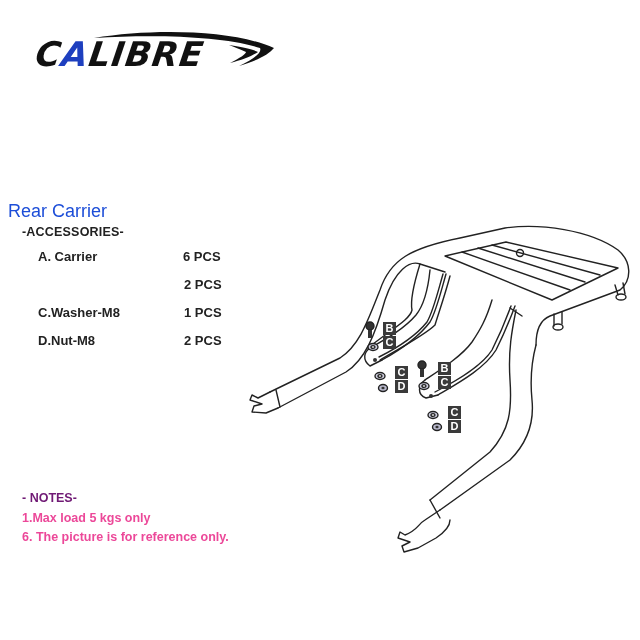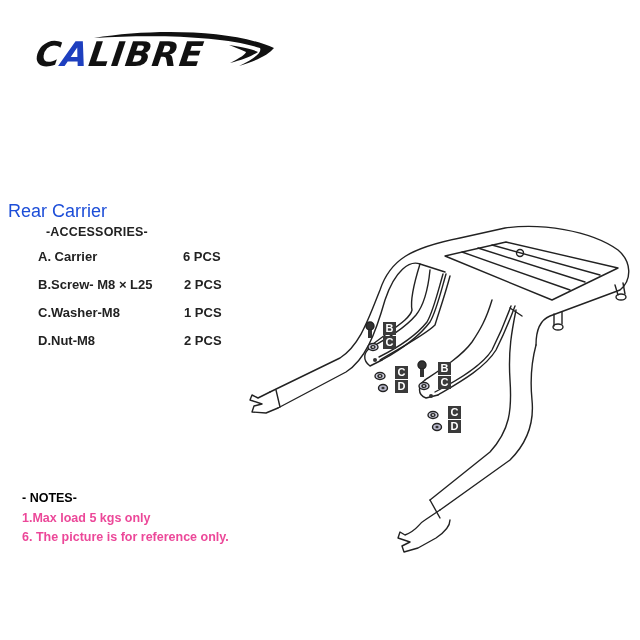--- a/index.html
+++ b/index.html
@@ -8,26 +8,26 @@
   .logo-word { position: absolute; left: 2px; top: 6px; font-family: "DejaVu Sans", sans-serif; font-weight: 900; font-style: italic; font-size: 34px; letter-spacing: 1px; color: #111; transform: skewX(-8deg); }
   .logo-word .accent { color: #1e3fbf; }
   .logo-swoosh { position: absolute; left: 0; top: 0; }
   .logo-sub { position: absolute; left: 0; top: 40px; width: 236px; height: 18px; }
   .logo-sub .line { position: absolute; top: 9px; height: 2px; background: #7a7a7a; }
   .logo-sub .line.left { left: 2px; width: 110px; }
   .logo-sub .line.right { left: 196px; width: 38px; }
   .logo-sub .taiwan { position: absolute; left: 118px; top: 0; font-weight: 700; font-size: 16px; color: #1a1a1a; letter-spacing: 0.5px; font-style: italic; }
 
   .title { position: absolute; left: 8px; top: 201px; font-size: 18px; color: #1d4ed8; }
-  .acc-head { position: absolute; left: 22px; top: 225px; font-size: 12.5px; font-weight: 700; color: #222; letter-spacing: 0.2px; margin-left: 24px; }
+  .acc-head { position: absolute; left: 22px; top: 225px; font-size: 12.5px; font-weight: 700; color: #222; letter-spacing: 0.2px; }
   .acc-row { position: absolute; left: 38px; font-size: 13px; font-weight: 700; color: #222; width: 220px; height: 18px; }
   .acc-row .name { position: absolute; left: 0; top: 0; white-space: nowrap; }
   .acc-row .qty { position: absolute; top: 0; white-space: nowrap; }
 
-  .notes-head { position: absolute; left: 22px; top: 491px; font-size: 12.5px; font-weight: 700; color: #000000; }
+  .notes-head { position: absolute; left: 22px; top: 491px; font-size: 12.5px; font-weight: 700; color: #701a75; }
   .note { position: absolute; left: 22px; font-size: 12.5px; font-weight: 700; color: #ec4899; white-space: nowrap; }
 
   .drawing { position: absolute; left: 240px; top: 220px; width: 400px; height: 360px; }
   .tag { position: absolute; width: 13px; height: 13px; background: #3a3a3a; color: #fff; font-size: 11px; font-weight: 700; text-align: center; line-height: 13px; }
 </style>
 </head>
 <body>
 
 <div class="logo">
   <svg class="logo-swoosh" width="250" height="44" viewBox="0 0 250 44">
@@ -40,21 +40,20 @@
 </div>
 
 <div class="title">Rear Carrier</div>
 <div class="acc-head">-ACCESSORIES-</div>
 
 <div class="acc-row" style="top:249px">
   <span class="name">A. Carrier</span>
   <span class="qty" style="left:145px">6 PCS</span>
 </div>
 <div class="acc-row" style="top:277px">
-  <span class="name">B.Screw- M8 × L25</span>
   <span class="qty" style="left:146px">2 PCS</span>
 </div>
 <div class="acc-row" style="top:305px">
   <span class="name">C.Washer-M8</span>
   <span class="qty" style="left:146px">1 PCS</span>
 </div>
 <div class="acc-row" style="top:333px">
   <span class="name">D.Nut-M8</span>
   <span class="qty" style="left:146px">2 PCS</span>
 </div>

